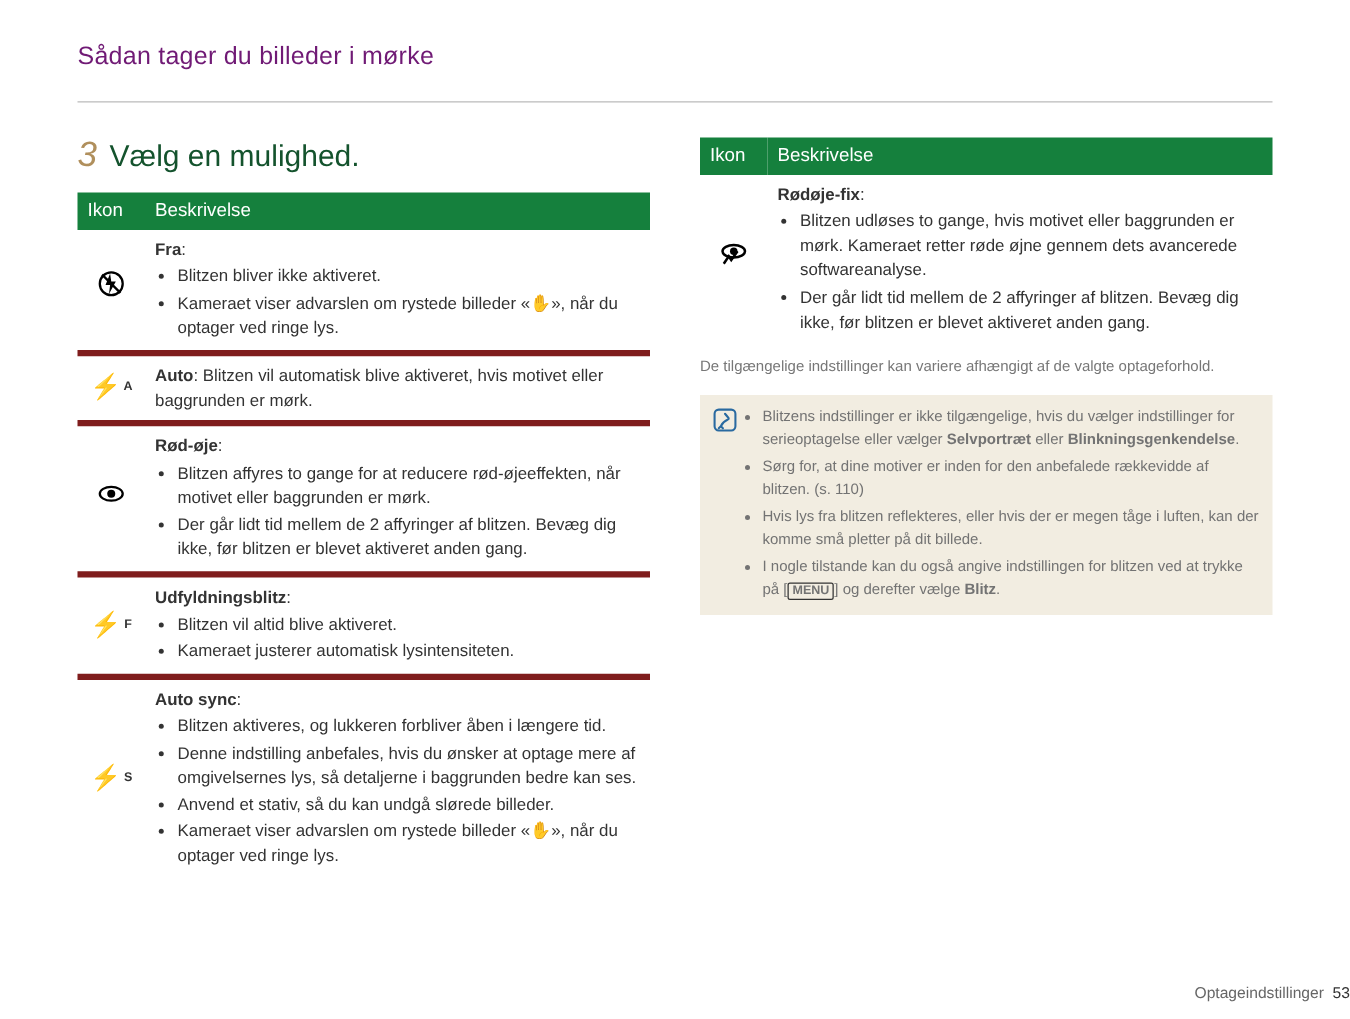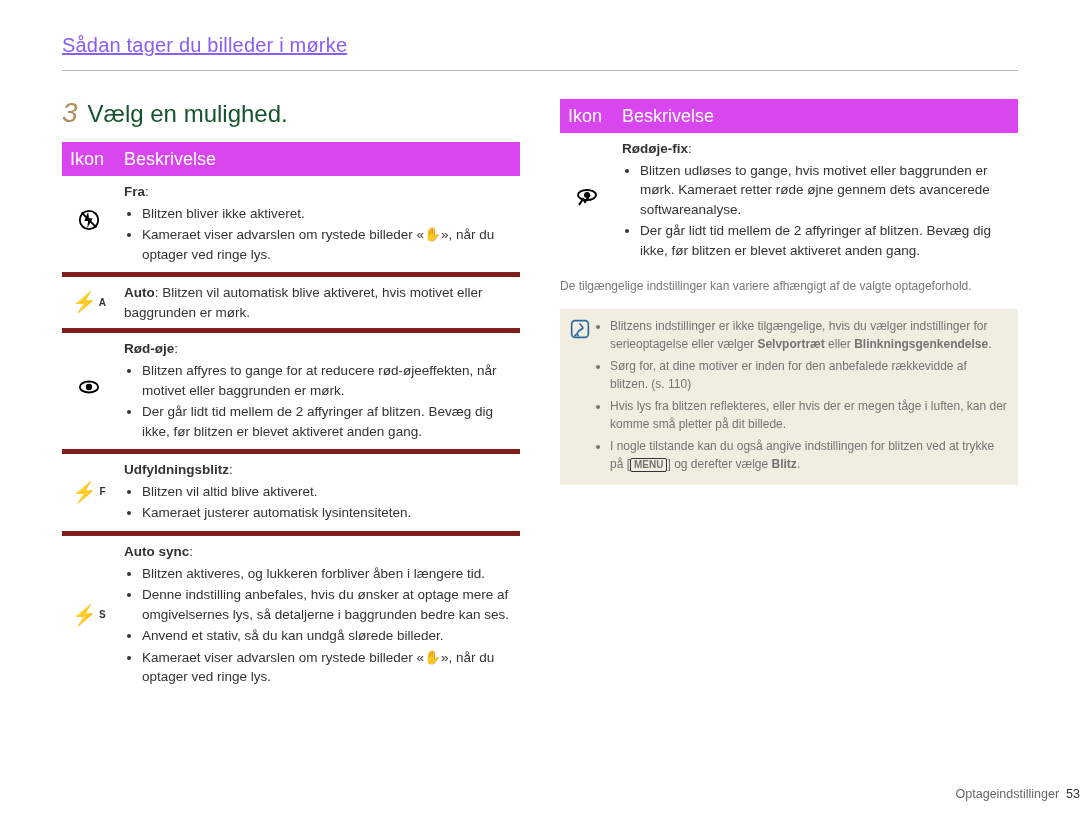--- a/index.html
+++ b/index.html
@@ -15,25 +15,24 @@
   .page {
     width: 1080px;
     height: 815px;
     position: relative;
     box-sizing: border-box;
     padding: 34px 62px 30px 62px;
   }
   .top-title {
     font-size: 20px;
     font-weight: 300;
-    color: #8b5cf6;
+    color: #701a75;
     border-bottom: 1px solid #bbb;
-    padding-bottom: 13px;
+    padding-bottom: 24px;
     letter-spacing: 0.2px;
-    text-decoration: underline;
   }
   .columns {
     display: flex;
     margin-top: 28px;
     gap: 40px;
   }
   .col-left, .col-right {
     flex: 1 1 0;
     min-width: 0;
   }
@@ -55,26 +54,26 @@
     color: #14532d;
     font-weight: 300;
   }
   table.options {
     border-collapse: collapse;
     width: 100%;
     font-size: 13.5px;
     line-height: 1.45;
   }
   table.options th {
-    background: #d946ef;
+    background: #15803d;
     color: #fff;
     font-weight: 400;
     text-align: left;
     padding: 4px 8px;
-    font-size: 18px;
+    font-size: 15px;
   }
   table.options th.icon-h { width: 38px; }
   table.options td {
     vertical-align: middle;
     padding: 6px 8px;
     border-bottom: 5px solid #7f1d1d;
   }
   table.options td.icon-cell {
     text-align: center;
     font-size: 20px;

